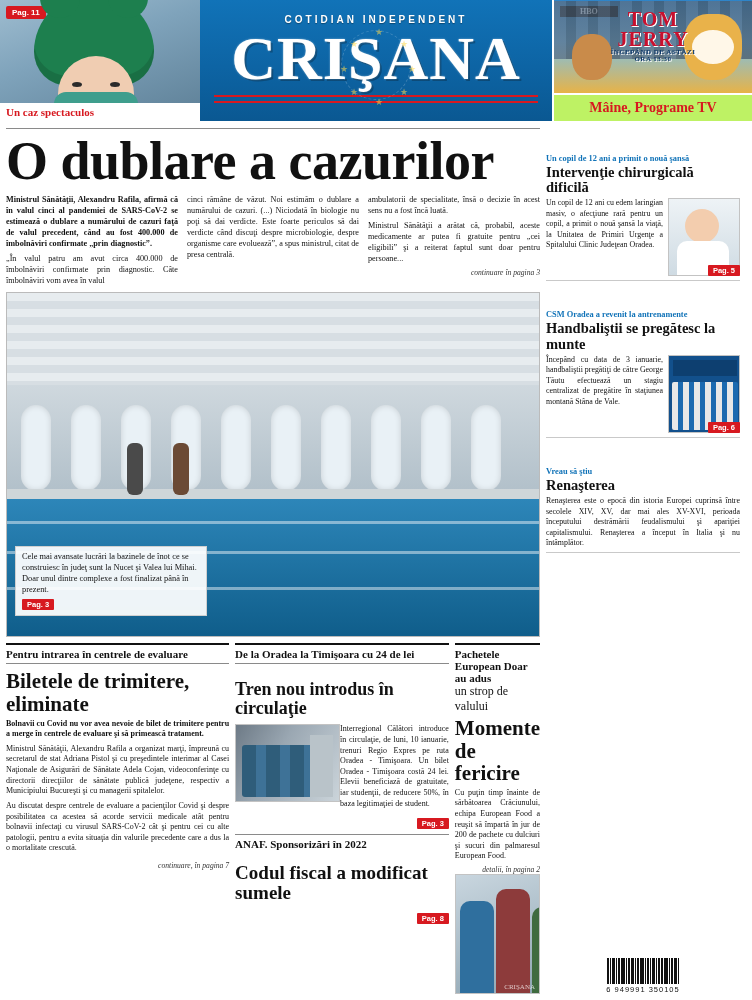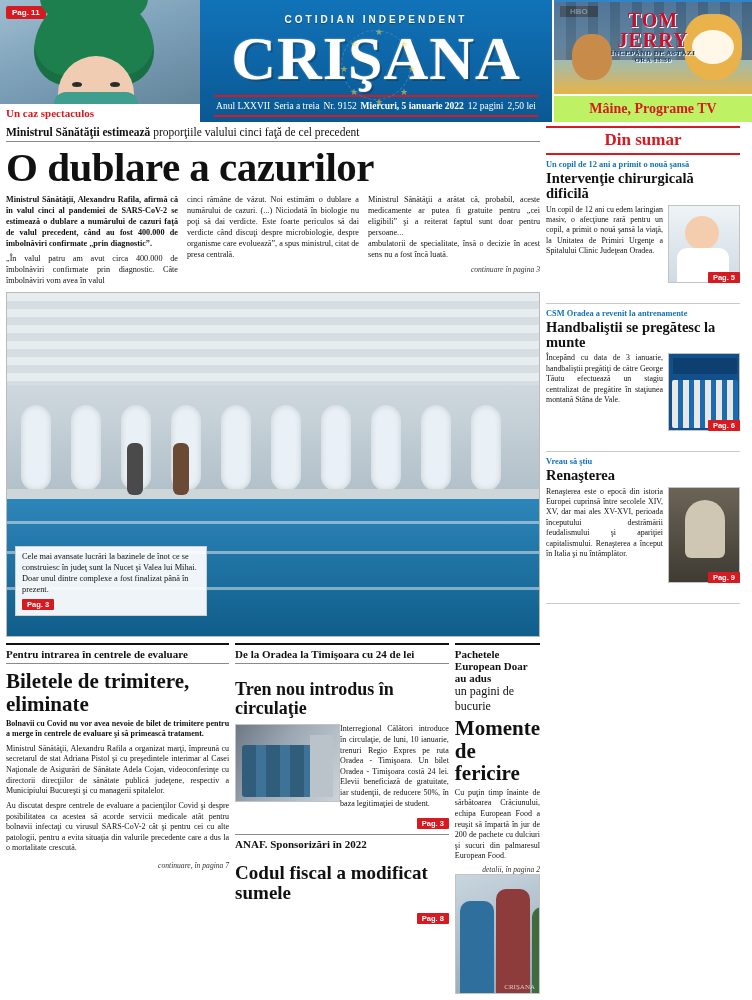--- a/index.html
+++ b/index.html
@@ -89,22 +89,22 @@
   .mh-underline2 { width: 92%; height: 2px; background: #d71920; margin-top: 4px; }
 
   .mh-right { width: 200px; border-left: 2px solid #fff; position: relative; }
   .mh-tv {
     position: absolute; inset: 0 0 28px 0;
     background: linear-gradient(180deg,#2e84c8 0%, #79c0e8 45%, #e7b348 100%);
     overflow: hidden;
   }
   .mh-tv .hbo {
     position: absolute; left: 6px; top: 6px; background: #111; color: #fff;
-    font-size: 8px; font-weight: bold; padding: 1px 10px;
-    font-family: Liberation Sans, sans-serif;
+    font-size: 8px; font-weight: bold; padding: 1px 20px;
+    font-family: Liberation Serif, serif;
   }
   .mh-tv .city {
     position: absolute; left: 0; bottom: 34px; width: 100%; height: 58px;
     background: repeating-linear-gradient(90deg,#5a6f86 0 12px,#47596c 12px 22px);
     opacity: .75;
   }
   .mh-tv .cat {
     position: absolute; right: 10px; top: 14px; width: 58px; height: 66px;
     background: #e9b24a; border-radius: 40% 40% 45% 45%;
   }
@@ -135,21 +135,21 @@
   .col-main { width: 534px; display: flex; flex-direction: column; }
   .col-side { width: 194px; display: flex; flex-direction: column; }
 
   .rule { height: 1px; background: #8a8a8a; }
 
   .overline { font-size: 11.5px; font-weight: bold; color: #111; }
   .overline .light { font-weight: normal; }
 
   .headline-main {
     font-family: "Liberation Serif", serif;
-    font-weight: bold; font-size: 41px; line-height: 1.02;
+    font-weight: bold; font-size: 54px; line-height: 1.02;
     margin: 5px 0 6px 0; letter-spacing: -.5px;
   }
 
   .lead-grid { display: flex; gap: 9px; font-size: 8.2px; line-height: 1.34; text-align: justify; }
   .lead-grid .c { flex: 1; }
   .lead-grid b { font-weight: bold; }
   .cont {
     text-align: right; font-style: italic; font-size: 7.6px; margin-top: 3px; color: #333;
   }
 
@@ -202,21 +202,21 @@
   .euro-photo { flex: 1; min-height: 120px; background: linear-gradient(160deg,#c9d6df,#8fa6b3); position: relative; overflow: hidden; border: 1px solid #c3c3c3; }
   .euro-photo .kid { position: absolute; bottom: 0; width: 34px; border-radius: 10px 10px 0 0; }
   .euro-photo .wm { position: absolute; right: 4px; bottom: 2px; color: rgba(255,255,255,.7); font-size: 7px; }
 
   
   .side-box { border-top: 2px solid #d71920; }
   .din-sumar {
     color: #d71920; font-weight: bold; font-size: 17px; text-align: center;
     border-bottom: 2px solid #d71920; padding: 2px 0 3px;
   }
-  .s-item { padding: 5px 0 20px; border-bottom: 1px solid #c9c9c9; }
+  .s-item { padding: 5px 0 4px; border-bottom: 1px solid #c9c9c9; margin-top: 24px; }
   .s-kick { color: #1173b8; font-weight: bold; font-size: 8.4px; }
   .s-title { font-weight: bold; font-size: 14.5px; line-height: 1.06; margin: 2px 0 3px; }
   .s-row { display: flex; gap: 5px; }
   .s-txt { font-size: 7.9px; line-height: 1.32; text-align: justify; flex: 1; }
   .s-thumb { width: 72px; position: relative; }
   .s-thumb .ph { width: 72px; height: 78px; border: 1px solid #c3c3c3; overflow: hidden; position: relative; }
   .s-thumb .pagb { position: absolute; right: 0; bottom: -1px; }
 
   .ph-doctor { background: linear-gradient(180deg,#eef3f6,#cfdbe3); }
   .ph-doctor:before { content: ""; position: absolute; left: 16px; top: 10px; width: 34px; height: 34px; background: #f3cdae; border-radius: 50%; }
@@ -261,28 +261,20 @@
         <span style="left:58px;top:8px;">★</span>
         <span style="left:66px;top:33px;">★</span>
         <span style="left:58px;top:56px;">★</span>
         <span style="left:33px;top:66px;">★</span>
         <span style="left:8px;top:56px;">★</span>
         <span style="left:-2px;top:33px;">★</span>
         <span style="left:8px;top:8px;">★</span>
       </div>
       <div class="mh-title">CRIŞANA</div>
       <div class="mh-underline"></div>
-      <div class="mh-meta">
-        <span>Anul LXXVII</span>
-        <span>Seria a treia</span>
-        <span>Nr. 9152</span>
-        <b>Miercuri, 5 ianuarie 2022</b>
-        <span>12 pagini</span>
-        <span>2,50 lei</span>
-      </div>
       <div class="mh-underline2"></div>
     </div>
 
     <div class="mh-right">
       <div class="mh-tv">
         <div class="hbo">HBO</div>
         <div class="city"></div>
         <div class="cat"></div>
         <div class="mouse"></div>
         <div class="logo">
@@ -291,38 +283,35 @@
         </div>
       </div>
       <div class="mh-tvbar">Mâine, Programe TV</div>
     </div>
   </div>
 
   <div class="content">
 
     <div class="col-main">
 
-      <div class="overline">
-        <b>Ministrul Sănătăţii estimează</b><span class="light"> proporţiile valului cinci faţă de cel precedent</span>
-      </div>
       <div class="rule" style="margin-top:3px;"></div>
 
       <div class="headline-main">O dublare a cazurilor</div>
 
       <div class="lead-grid">
         <div class="c">
           <p style="margin:0 0 4px 0;"><b>Ministrul Sănătăţii, Alexandru Rafila, afirmă că în valul cinci al pandemiei de SARS-CoV-2 se estimează o dublare a numărului de cazuri faţă de valul precedent, când au fost 400.000 de îmbolnăviri confirmate „prin diagnostic”.</b></p>
           <p style="margin:0;">„În valul patru am avut circa 400.000 de îmbolnăviri confirmate prin diagnostic. Câte îmbolnăviri vom avea în valul</p>
         </div>
         <div class="c">
           <p style="margin:0 0 4px 0;">cinci rămâne de văzut. Noi estimăm o dublare a numărului de cazuri. (...) Niciodată în biologie nu poţi să dai verdicte. Este foarte periculos să dai verdicte când discuţi despre microbiologie, despre organisme care evoluează”, a spus ministrul, citat de presa centrală.</p>
         </div>
         <div class="c">
+          <p style="margin:0 0 4px 0;">ambulatorii de specialitate, însă o decizie în acest sens nu a fost încă luată.</p>
           <p style="margin:0;">Ministrul Sănătăţii a arătat că, probabil, aceste medicamente ar putea fi gratuite pentru „cei eligibili” şi a reiterat faptul sunt doar pentru persoane...</p>
-          <p style="margin:0 0 4px 0;">ambulatorii de specialitate, însă o decizie în acest sens nu a fost încă luată.</p>
           <div class="cont">continuare în pagina 3</div>
         </div>
       </div>
 
       <div class="pool-wrap">
         <div class="pool-sky"></div>
         <div class="pool-ceiling"></div>
         <div class="pool-wall"></div>
         <div class="pool-windows">
           <i style="left:14px"></i>
@@ -385,40 +374,37 @@
           <div class="rule" style="margin:4px 0 3px;"></div>
           <div class="kicker-black">ANAF. Sponsorizări în 2022</div>
           <div class="h2b" style="font-size:19px;">Codul fiscal a modificat sumele</div>
           <div style="text-align:right;">
             <span class="pagbadge">Pag. 8</span>
           </div>
         </div>
 
         <div class="bx bx3">
           <div class="kicker-black">Pachetele European Doar au adus</div>
-          <div class="kicker-black" style="font-weight:normal;font-size:12px;">un pagini de bucurie</div>
+          <div class="kicker-black" style="font-weight:normal;font-size:12px;">un strop de valului</div>
           <div class="h2">Momente de fericire</div>
           <div class="body-txt">Cu puţin timp înainte de sărbătoarea Crăciunului, echipa European Food a reuşit să împartă în jur de 200 de pachete cu dulciuri şi sucuri din palmaresul European Food.</div>
           <div class="cont">detalii, în pagina 2</div>
           <div class="euro-photo">
             <div class="kid" style="left:4px;height:92px;background:#2f6f9e;"></div>
             <div class="kid" style="left:40px;height:104px;background:#8d3b3b;"></div>
             <div class="kid" style="left:76px;height:86px;background:#3f6b3f;"></div>
 
             <div class="wm">CRIŞANA</div>
           </div>
         </div>
 
       </div>
     </div>
 
     <div class="col-side">
-      <div class="side-box">
-        <div class="din-sumar">Din sumar</div>
-      </div>
 
       <div class="s-item">
         <div class="s-kick">Un copil de 12 ani a primit o nouă şansă</div>
         <div class="s-title">Intervenţie chirurgicală dificilă</div>
         <div class="s-row">
           <div class="s-txt">Un copil de 12 ani cu edem laringian masiv, o afecţiune rară pentru un copil, a primit o nouă şansă la viaţă, la Unitatea de Primiri Urgenţe a Spitalului Clinic Judeţean Oradea.</div>
           <div class="s-thumb">
             <div class="ph ph-doctor"></div>
             <div class="pagb"><span class="pagbadge">Pag. 5</span></div>
           </div>
@@ -435,25 +421,50 @@
             <div class="pagb"><span class="pagbadge">Pag. 6</span></div>
           </div>
         </div>
       </div>
 
       <div class="s-item">
         <div class="s-kick">Vreau să ştiu</div>
         <div class="s-title">Renaşterea</div>
         <div class="s-row">
           <div class="s-txt">Renaşterea este o epocă din istoria Europei cuprinsă între secolele XIV, XV, dar mai ales XV-XVI, perioada începutului destrămării feudalismului şi apariţiei capitalismului. Renaşterea a început în Italia şi nu întâmplător.</div>
-          <div class="s-thumb">
-            <div class="ph ph-pieta" style="height:96px;"></div>
-            <div class="pagb"><span class="pagbadge">Pag. 9</span></div>
-          </div>
         </div>
       </div>
 
       <div style="flex:1"></div>
 
+      <div>
+        <div class="barcode">
+          <i style="height:26px"></i>
+            <i style="height:26px;width:1px"></i>
+            <i style="height:26px;width:3px"></i>
+          <i style="height:26px;width:1px"></i>
+            <i style="height:26px"></i>
+            <i style="height:26px;width:4px"></i>
+          <i style="height:26px;width:1px"></i>
+            <i style="height:26px;width:2px"></i>
+            <i style="height:26px;width:3px"></i>
+          <i style="height:26px;width:1px"></i>
+            <i style="height:26px;width:2px"></i>
+            <i style="height:26px;width:4px"></i>
+          <i style="height:26px;width:1px"></i>
+            <i style="height:26px;width:2px"></i>
+            <i style="height:26px;width:1px"></i>
+          <i style="height:26px;width:3px"></i>
+            <i style="height:26px;width:1px"></i>
+            <i style="height:26px;width:2px"></i>
+          <i style="height:26px;width:2px"></i>
+            <i style="height:26px;width:4px"></i>
+            <i style="height:26px;width:1px"></i>
+          <i style="height:26px;width:2px"></i>
+            <i style="height:26px;width:3px"></i>
+            <i style="height:26px;width:1px"></i>
+        </div>
+        <div class="barcode-num">6 949991 350105</div>
+      </div>
     </div>
 
   </div>
 </div>
 
 </body></html>

